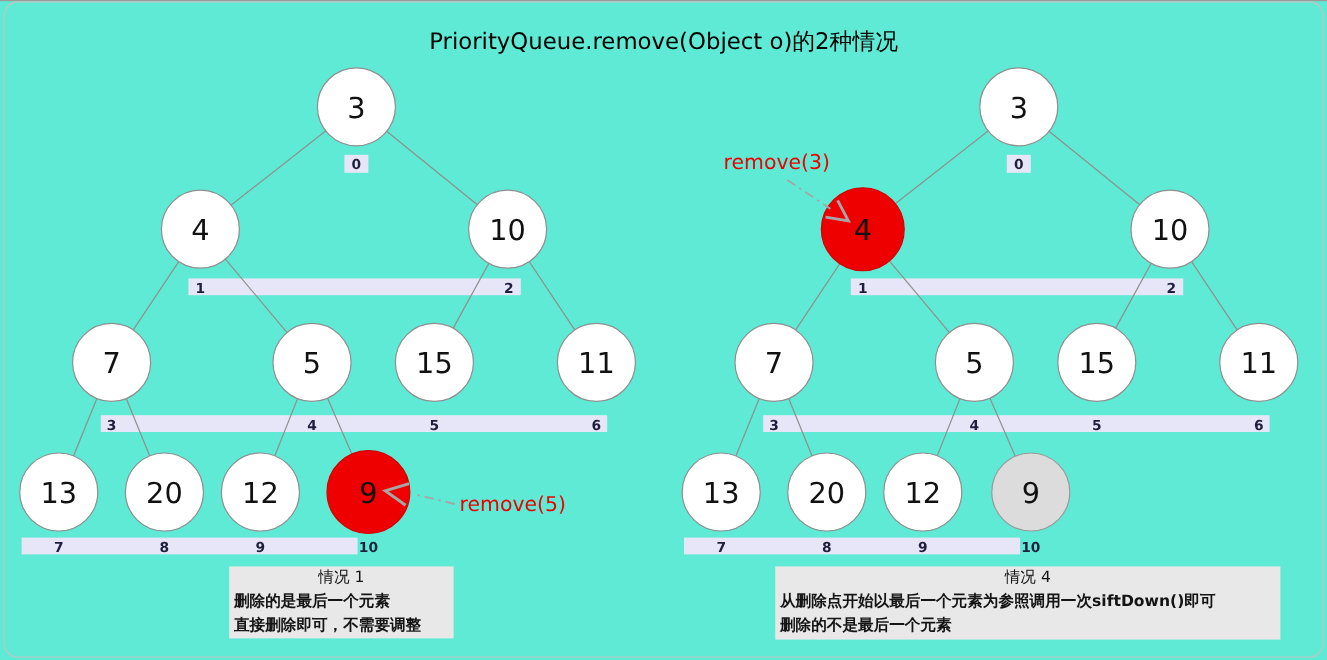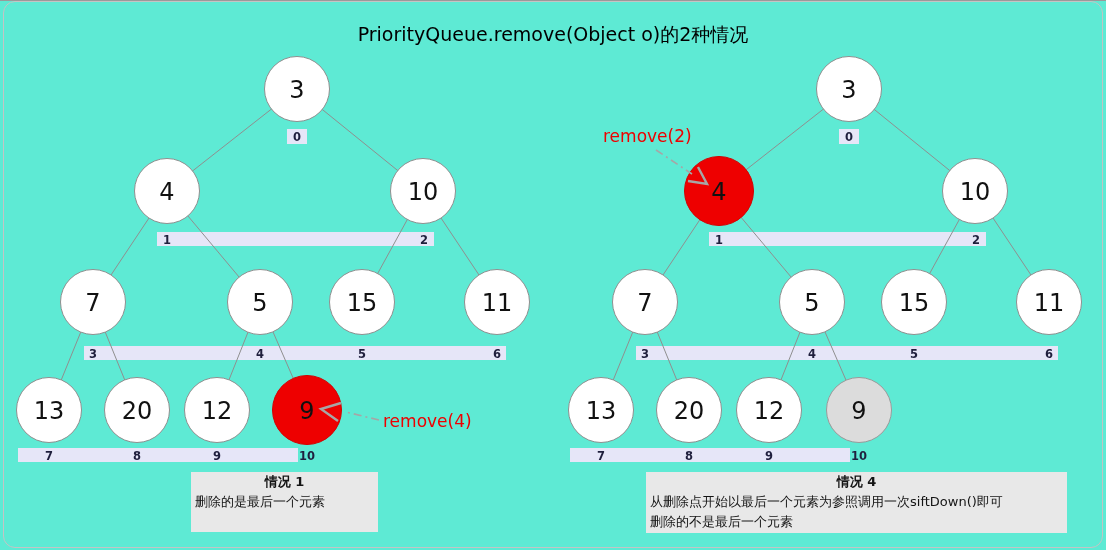--- a/index.html
+++ b/index.html
@@ -17,22 +17,22 @@
   .node{position:absolute;width:66px;height:66px;border-radius:50%;
         background:#fff;border:1px solid #8f8f8f;z-index:3;
         text-align:center;line-height:66px;font-size:24px;color:#111;box-sizing:border-box;}
   .node.red{width:70px;height:70px;line-height:70px;background:#ee0000;border-color:#d40000;}
   .node.gray{background:#dcdcdc;border-color:#9a9a9a;}
   .idx{position:absolute;transform:translateX(-50%);z-index:4;height:14px;line-height:14px;
        font-size:11.5px;font-weight:600;color:#1f1f3d;}
   .remove-label{position:absolute;z-index:6;font-size:17px;color:#ee0000;white-space:nowrap;}
   .caption{position:absolute;background:#e8e8e8;z-index:1;color:#141414;
            font-size:13px;line-height:20px;padding:0 4px;box-sizing:border-box;}
-  .cap-title{text-align:center;font-weight:bold;}
-  .cap-line{text-align:left;white-space:nowrap;}
+  .cap-title{text-align:center;}
+  .cap-line{text-align:left;white-space:nowrap;font-weight:bold;}
 </style>
 </head>
 <body>
 
 <div class="stage">
   <div class="topline"></div>
   <div class="frame"></div>
 
   <div class="title">PriorityQueue.remove(Object o)的2种情况</div>
 
@@ -120,25 +120,26 @@
   <div class="idx" style="left:859px;top:449px">10</div>
 
   <svg class="layer arrows" width="1106" height="550">
     <g stroke="#a6a6a6" fill="none">
       <line x1="379" y1="420" x2="346" y2="412" stroke-width="1.6" stroke-dasharray="8 4 2 4"></line>
       <path d="M341,403 L321,409 L338,421" stroke-width="2.4"></path>
       <line x1="656" y1="150" x2="692" y2="174" stroke-width="1.6" stroke-dasharray="8 4 2 4"></line>
       <path d="M698,167 L707,184 L688,181" stroke-width="2.4"></path>
     </g>
   </svg>
-  <div class="remove-label" style="left:383px;top:411px">remove(4)</div>
-  <div class="remove-label" style="left:603px;top:126px">remove(2)</div>
+  <div class="remove-label" style="left:383px;top:411px">remove(5)</div>
+  <div class="remove-label" style="left:603px;top:126px">remove(3)</div>
 
   <div class="caption" style="left:191px;top:472px;width:187px;height:60px">
     <div class="cap-title">情况 1</div>
     <div class="cap-line">删除的是最后一个元素</div>
+    <div class="cap-line">直接删除即可，不需要调整</div>
   </div>
   <div class="caption" style="left:646px;top:472px;width:421px;height:61px">
     <div class="cap-title">情况 4</div>
     <div class="cap-line">从删除点开始以最后一个元素为参照调用一次siftDown()即可</div>
     <div class="cap-line">删除的不是最后一个元素</div>
   </div>
 </div>
 
 </body></html>

